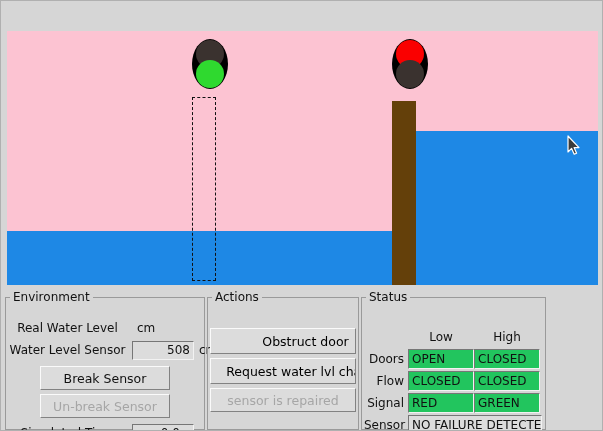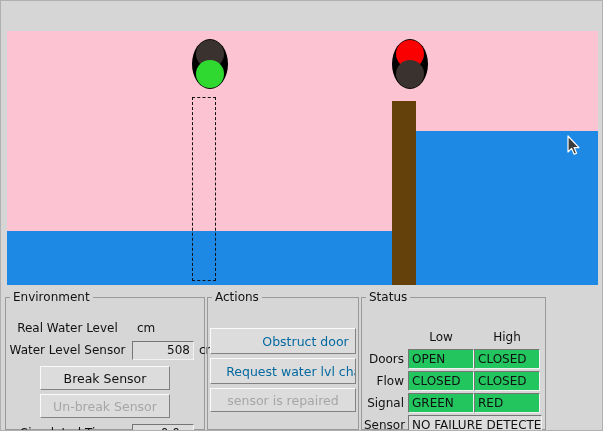--- a/index.html
+++ b/index.html
@@ -156,21 +156,21 @@
   #btn-break   { top: 62px; }
   #btn-unbreak { top: 90px; color: #a6a6a6; }
 
   .act-button {
     position: absolute;
     left: 2px; width: 146px;
     background: #dcdcdc;
     border: 1px solid #8a8a8a;
     border-top-color: #fafafa; border-left-color: #fafafa;
     border-right-color: #828282; border-bottom-color: #828282;
-    font-size: 12.5px; color: #0369a1;
+    font-size: 12.5px; color: #000000;
     display: flex; align-items: center; justify-content: center;
     text-align: center;
     overflow: hidden; white-space: nowrap; padding-left: 45px;
   }
   #btn-obstruct { top: 24px;  height: 26px; }
   #btn-request  { top: 54px;  height: 26px; }
   #btn-resume   {
     top: 84px; height: 24px; color: #a6a6a6;
     white-space: normal; line-height: 25px; padding: 0 2px;
   }
@@ -291,22 +291,22 @@
       </div>
 
       <div class="st-row">
         <span class="st-label">Flow</span>
         <div class="st-cell">CLOSED</div>
         <div class="st-cell">CLOSED</div>
       </div>
 
       <div class="st-row">
         <span class="st-label">Signal</span>
+        <div class="st-cell">RED</div>
         <div class="st-cell">GREEN</div>
-        <div class="st-cell">RED</div>
       </div>
 
       <div class="st-row">
         <span class="st-label">Sensor</span>
         <div class="st-cell-wide">NO FAILURE DETECTED</div>
       </div>
 
     </div>
   </fieldset>
 

